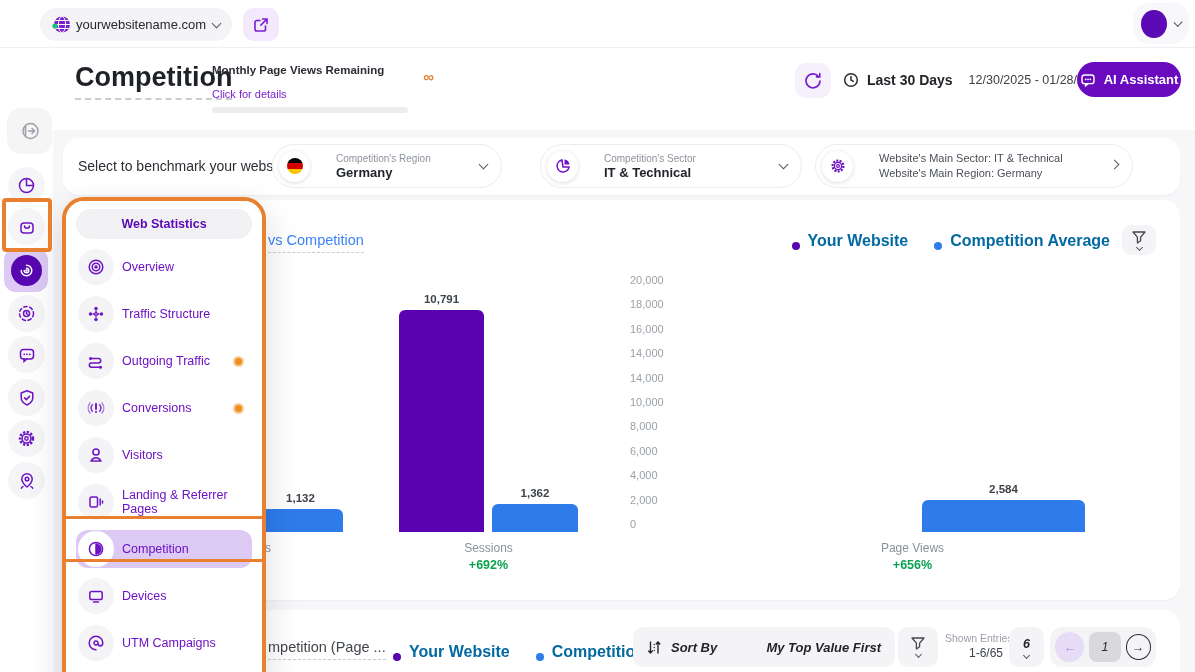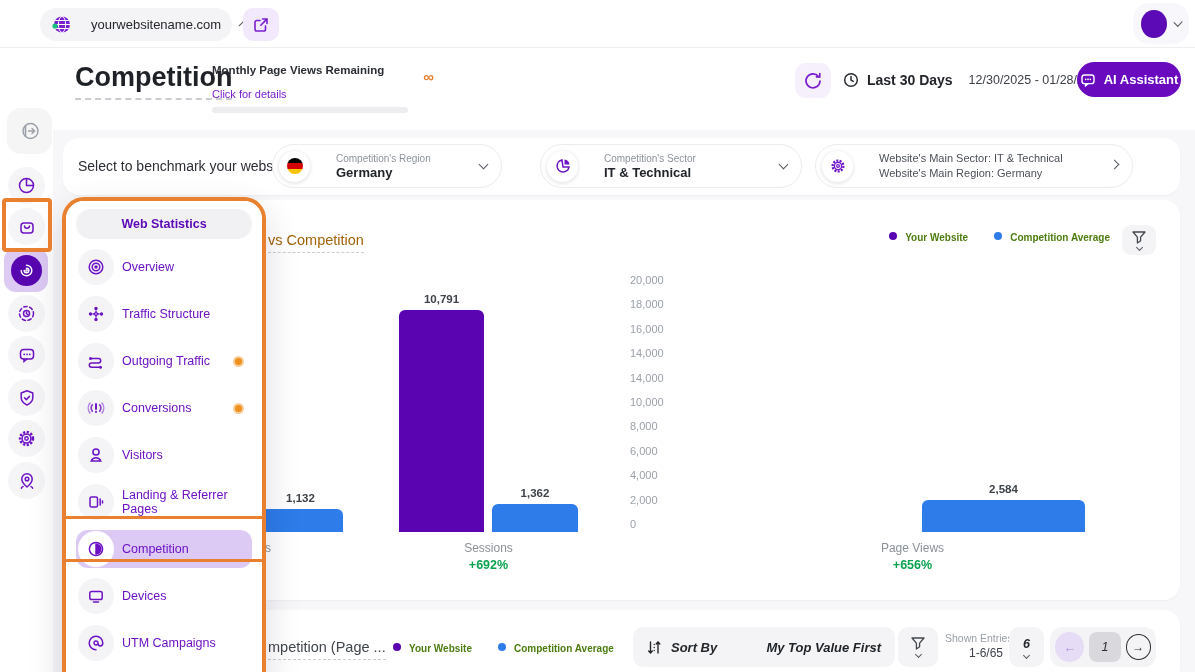--- a/index.html
+++ b/index.html
@@ -4,21 +4,21 @@
 <style>
   * { margin:0; padding:0; box-sizing:border-box; }
   html,body { width:1195px; height:672px; overflow:hidden; background:#fff;
     font-family:"Liberation Sans", sans-serif; }
   #app { position:relative; width:1195px; height:672px; background:#fff; }
 
   
   .topbar { position:absolute; left:0; top:0; width:1195px; height:48px; background:#fff;
     border-bottom:1px solid #efeff2; z-index:5; }
   .site-pill { position:absolute; left:40px; top:8px; width:192px; height:33px; background:#f4f4f6;
-    border-radius:17px; display:flex; align-items:center; padding:0 12px; gap:20px; cursor:pointer; }
+    border-radius:17px; display:flex; align-items:center; padding:0 12px; gap:5px; cursor:pointer; }
   .site-pill .label { font-size:13px; color:#25282e; font-weight:500; flex:1; }
   .ext-btn { position:absolute; left:243px; top:8px; width:36px; height:33px; background:#f2eafc;
     border-radius:10px; display:flex; align-items:center; justify-content:center; }
   .avatar-wrap { position:absolute; left:1133px; top:3px; width:56px; height:41px; background:#f8f7fb;
     border-radius:16px; display:flex; align-items:center; padding:0 8px; gap:8px; }
   .avatar { width:28px; height:28px; border-radius:50%; background:#5c0ab5; }
 
   .chev { display:inline-block; width:7px; height:7px; border-right:1.6px solid #555a61;
     border-bottom:1.6px solid #555a61; transform:rotate(45deg); margin-top:-3px; }
   .chev.right { transform:rotate(-45deg); }
@@ -66,24 +66,24 @@
     box-shadow:0 1px 4px rgba(0,0,0,.14); display:flex; align-items:center; justify-content:center; }
   .drop .txt { flex:1; }
   .drop .sub { font-size:10px; color:#8d939c; }
   .drop .val { font-size:13px; font-weight:700; color:#22252a; margin-top:1px; }
   .flag-de { width:16px; height:16px; border-radius:50%;
     background:linear-gradient(#000 33%, #d30000 33%, #d30000 66%, #f8c300 66%); }
   .info-line { font-size:11px; color:#4b5058; line-height:15px; }
 
   
   .chart-card { left:63px; top:200px; width:1117px; height:400px; }
-  .chart-title { position:absolute; left:205px; top:32px; font-size:14.5px; color:#a16207;
+  .chart-title { position:absolute; left:205px; top:32px; font-size:14.5px; color:#3b82f6;
     border-bottom:1.5px dashed #c9ccd1; padding-bottom:4px; }
   .legend { position:absolute; display:flex; align-items:center; gap:26px; }
-  .legend .item { display:flex; align-items:flex-start; gap:8px; font-size:10px; font-weight:700; color:#4d7c0f; }
+  .legend .item { display:flex; align-items:flex-end; gap:8px; font-size:16px; font-weight:700; color:#0369a1; }
   .dot { width:8px; height:8px; border-radius:50%; }
   .filter-btn { position:absolute; width:34px; height:30px; border-radius:9px; background:#f4f4f6;
     display:flex; flex-direction:column; align-items:center; justify-content:center; color:#43474e; }
   .y-axis { position:absolute; left:567px; top:74px; width:60px; height:256px; display:flex;
     flex-direction:column; justify-content:space-between; }
   .y-axis div { font-size:11px; color:#9ba1a9; text-align:left; line-height:12px; }
   .bar { position:absolute; bottom:68px; border-radius:6px 6px 0 0; }
   .bar.purple { background:#5a03b1; }
   .bar.blue { background:#2d7ce9; }
   .bar-value { position:absolute; top:-17px; left:50%; transform:translateX(-50%);

